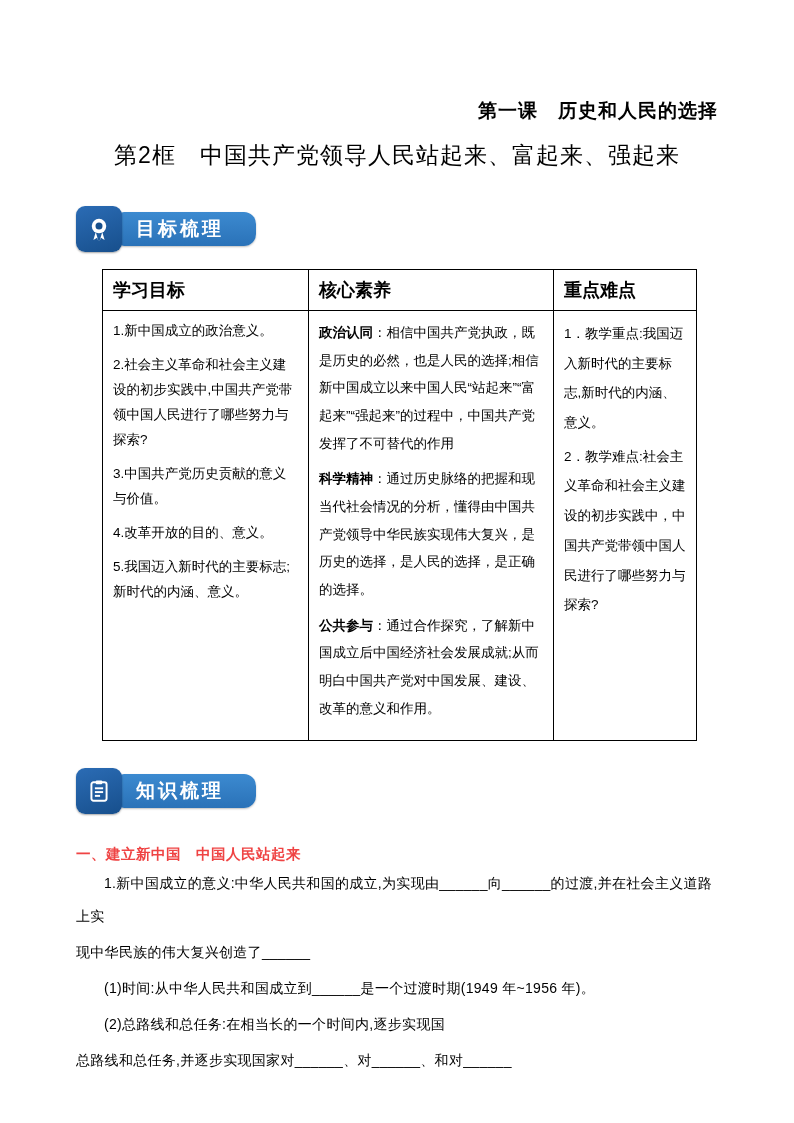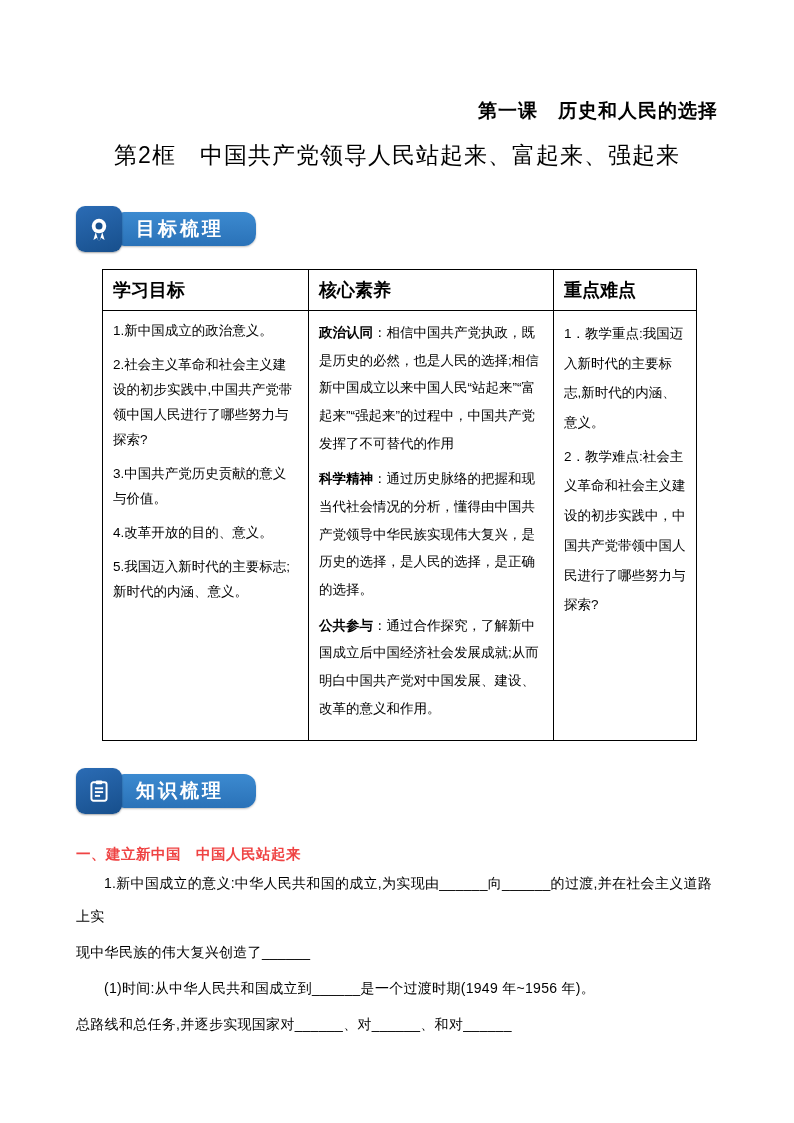--- a/index.html
+++ b/index.html
@@ -161,15 +161,16 @@
       </svg>
     </div>
     <div class="badge-label">知识梳理</div>
   </div>
 
   <div class="red-heading">一、建立新中国　中国人民站起来</div>
 
   <p class="kline indent">1.新中国成立的意义:中华人民共和国的成立,为实现由______向______的过渡,并在社会主义道路上实</p>
   <p class="kline">现中华民族的伟大复兴创造了______</p>
   <p class="kline indent">(1)时间:从中华人民共和国成立到______是一个过渡时期(1949 年~1956 年)。</p>
+  <p class="kline indent">(2)总路线和总任务:在相当长的一个时间内,逐步实现国</p>
   <p class="kline">总路线和总任务,并逐步实现国家对______、对______、和对______</p>
 
 </div>
 
 </body></html>

